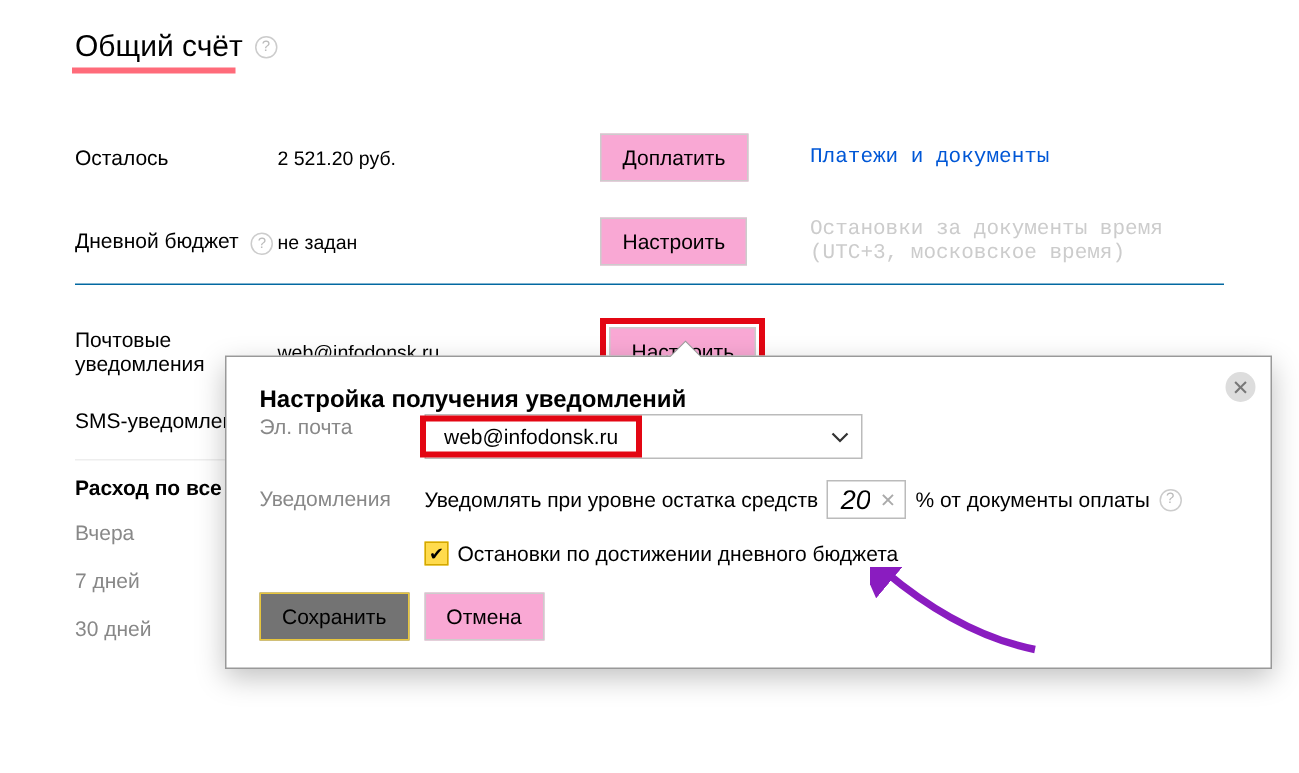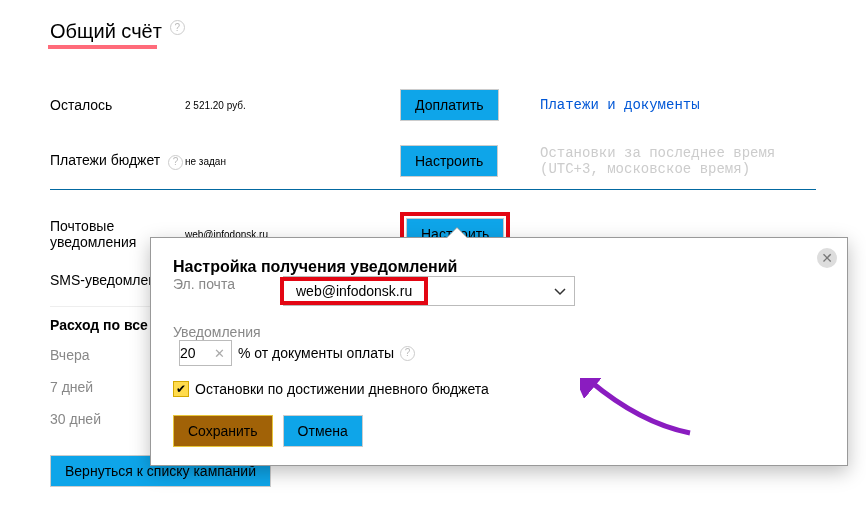--- a/index.html
+++ b/index.html
@@ -13,20 +13,21 @@
     width: 866px;
     height: 515px;
     overflow: hidden;
     position: relative;
   }
   .content { padding: 20px 50px; }
   .section-title {
     font-size: 20px;
     font-weight: normal;
     display: inline-flex;
+    align-items: center;
     gap: 4px;
     position: relative;
   }
   .section-title .underline {
     position: absolute;
     left: -2px; right: 28px; bottom: -6px;
     height: 4px;
     background: #ff6b7a;
   }
   .help-icon {
@@ -35,31 +36,31 @@
     border:1px solid #ccc; color:#bbb; font-size:10px; line-height:1;
     margin-left:4px;
   }
   .rows { margin-top: 34px; }
   .row {
     display:flex; align-items:center;
     padding: 12px 0;
   }
   .row.bordered { border-top:1px solid #0369a1; }
   .label { width: 135px; color:#000; font-size:14px; }
-  .value { width: 215px; font-size:10px; }
+  .value { width: 215px; font-size:13px; }
   .btncol { width: 140px; }
   .aside { flex:1; font-size:14px;font-family:Liberation Mono, monospace; }
   .link { color:#0057d6; cursor:pointer; }
   .muted { color:#ccc; }
   button.btn {
     font-family:inherit; font-size:14px;
-    background:#0ea5e9; border:1px solid #ccc;
+    background:#f9a8d4; border:1px solid #ccc;
     padding:7px 14px; cursor:pointer;
   }
-  button.btn.yellow { background:#a16207; border-color:#e8c63b; }
+  button.btn.yellow { background:#737373; border-color:#e8c63b; }
   .highlight-box { border:4px solid #e30613; display:inline-block; padding:2px; }
   .spend-block { margin-top:6px; }
   .spend-title { font-weight:bold; padding:10px 0 6px 0; border-top:1px solid #eee; }
   .spend-row { color:#888; padding:8px 0; }
   .back-row { margin-top:20px; }
 
   
   .dialog {
     position:absolute;
     left:150px; top:237px;
@@ -105,22 +106,22 @@
   .select-wrap .chev {
     width:28px; text-align:center; color:#333;
   }
   .email-highlight { border:4px solid #e30613; padding:2px 4px; margin:-4px 0 -4px -4px; }
   .numinput {
     display:inline-flex; align-items:center;
     border:1px solid #bbb; height:26px;
     margin:0 6px;
   }
   .numinput input {
-    width:28px; border:none; text-align:left; font-size:14px;
-    padding:0; outline:none;
+    width:28px; border:none; text-align:right; font-size:18px;
+    padding:0; outline:none;font-style:italic;
   }
   .numinput .clear { padding:0 6px; color:#aaa; cursor:pointer; font-size:13px; }
   .checkbox {
     display:inline-flex; align-items:center; gap:6px;
   }
   .checkbox .box {
     width:16px; height:16px; background:#ffdb4d; border:1px solid #d4a800;
     display:flex; align-items:center; justify-content:center;
     color:#000; font-size:12px;
   }
@@ -150,29 +151,29 @@
       <div class="btncol">
         <button class="btn">Доплатить</button>
       </div>
       <div class="aside">
         <span class="link">Платежи и документы</span>
       </div>
     </div>
 
     <div class="row">
       <div class="label">
-        <span>Платежи бюджет</span>
+        <span>Дневной бюджет</span>
         <span class="help-icon">?</span>
       </div>
       <div class="value">не задан</div>
       <div class="btncol">
         <button class="btn">Настроить</button>
       </div>
       <div class="aside muted">
-        <div>Остановки за последнее время</div>
+        <div>Остановки за документы время</div>
         <div>(UTC+3, московское время)</div>
       </div>
     </div>
 
     <div class="row bordered" style="padding-top:22px;">
       <div class="label">Почтовые уведомления</div>
       <div class="value">web@infodonsk.ru</div>
       <div class="btncol">
         <span class="highlight-box">
           <button class="btn">Настроить</button>
@@ -185,23 +186,20 @@
       <div class="label">SMS-уведомления</div>
     </div>
 
     <div class="spend-block">
       <div class="spend-title">Расход по все</div>
       <div class="spend-row">Вчера</div>
       <div class="spend-row">7 дней</div>
       <div class="spend-row">30 дней</div>
     </div>
 
-    <div class="back-row">
-      <button class="btn">Вернуться к списку кампаний</button>
-    </div>
   </div>
 </div>
 
 <div class="dialog">
   <div class="pointer-border"></div>
   <div class="pointer"></div>
   <div class="close">✕</div>
   <div class="dialog-title">Настройка получения уведомлений</div>
 
   <div class="drow">
@@ -213,24 +211,25 @@
         </span>
       </div>
       <div class="chev">
         <svg width="12" height="8" viewBox="0 0 12 8">
             <path d="M1 1 L6 6 L11 1" stroke="#333" stroke-width="1.5" fill="none"></path>
           </svg>
       </div>
     </div>
   </div>
 
-  <div class="drow" style="align-items:flex-start;flex-direction:column;">
+  <div class="drow" style="align-items:flex-start;">
     <div class="dlabel" style="padding-top:4px;">Уведомления</div>
     <div style="flex:1;">
       <div style="display:flex; align-items:center; flex-wrap:wrap;">
+        <span>Уведомлять при уровне остатка средств</span>
         <span class="numinput">
           <input type="text" value="20" style="">
           <span class="clear">✕</span>
         </span>
         <span>% от документы оплаты</span>
         <span class="help-icon" style="margin-left:6px;">?</span>
       </div>
       <div style="margin-top:14px;">
         <label class="checkbox">
           <span class="box">✔</span>

